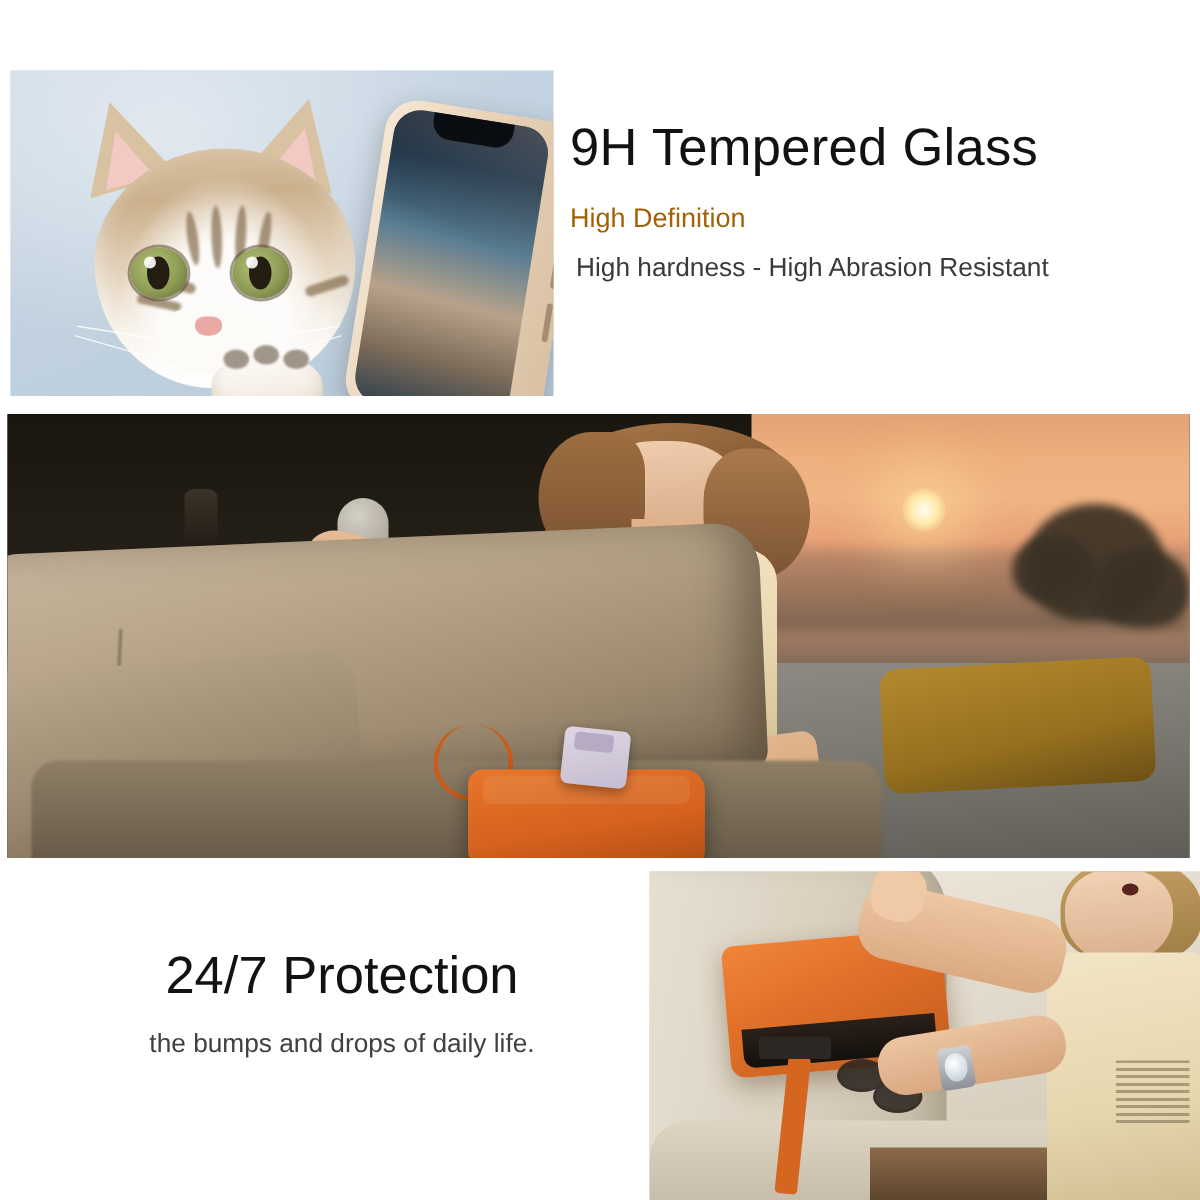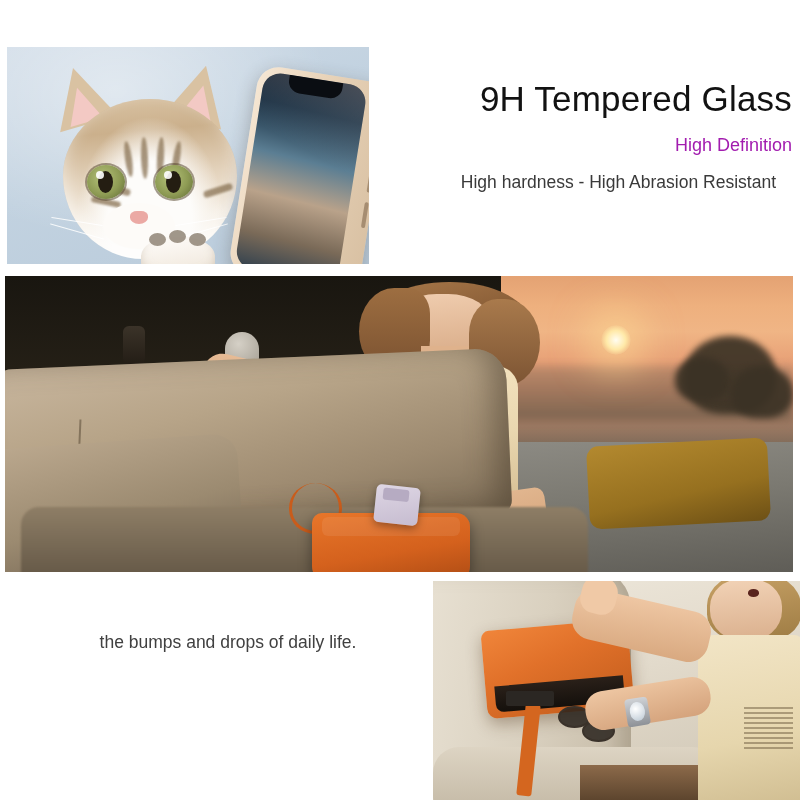--- a/index.html
+++ b/index.html
@@ -209,41 +209,41 @@
     border-radius: 3px;
     background: rgba(160,135,108,.9);
   }
 
   
   .text-top {
     position: absolute;
     left: 380px;
     top: 80px;
     width: 412px;
-    text-align: right;
+    text-align: left;
   }
   .headline-1 {
     font-size: 35px;
     font-weight: 400;
     color: #121212;
     letter-spacing: .2px;
     margin: 0 0 16px 0;
     line-height: 1.1;
     white-space: nowrap;
   }
   .sub-1 {
     font-size: 18px;
-    color: #a21caf;
+    color: #a16207;
     margin: 0 0 12px 0;
     line-height: 1.2;
   }
   .sub-2 {
     font-size: 17.5px;
     color: #3a3a3a;
-    margin: 16px;
+    margin: 4px;
     line-height: 1.2;
     white-space: nowrap;
   }
 
   
   .panel-room {
     position: absolute;
     left: 5px;
     top: 276px;
     width: 788px;
@@ -832,20 +832,21 @@
     <div class="bag-handle"></div>
     <div class="bag-mid">
       <div class="bag-mid-flap"></div>
     </div>
     <div class="phone-mid">
       <div class="phone-mid-cam"></div>
     </div>
   </div>
 
   <div class="text-bottom">
+    <h1 class="headline-2">24/7 Protection</h1>
     <p class="sub-4">the bumps and drops of daily life.</p>
   </div>
 
   <div class="panel-spill">
     <div class="spill-bg"></div>
     <div class="spill-sofa-back"></div>
     <div class="spill-sofa-seat"></div>
     <div class="spill-floor"></div>
 
     <div class="spill-bag">

